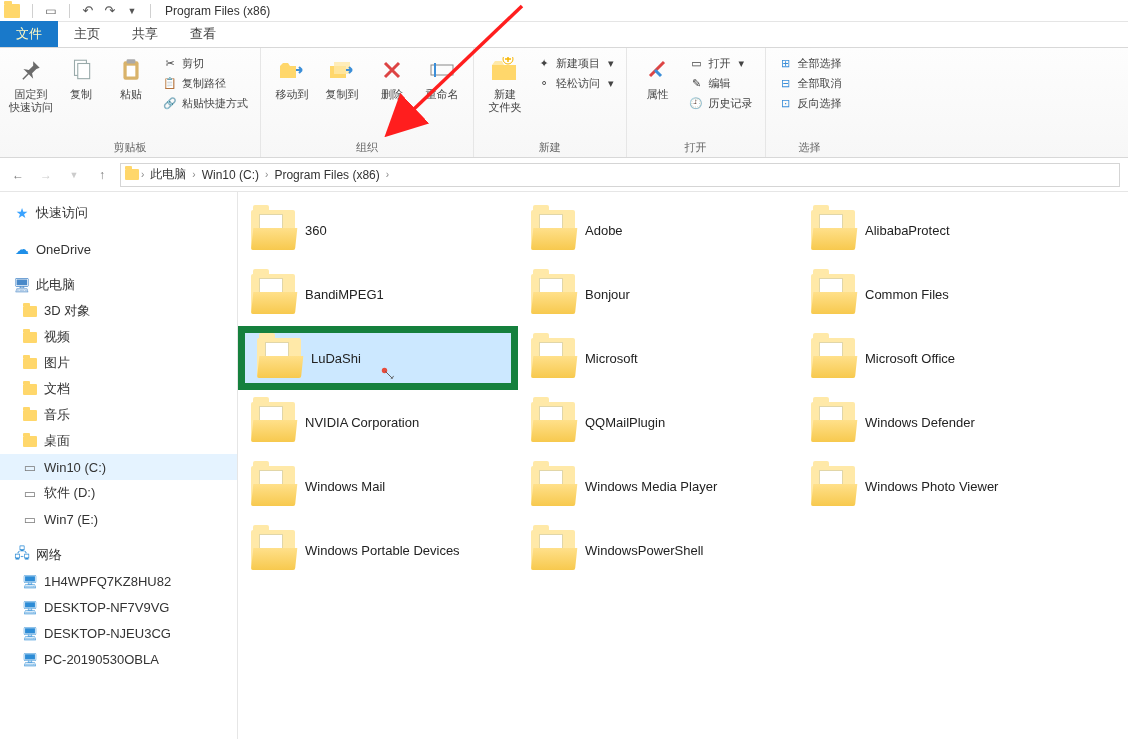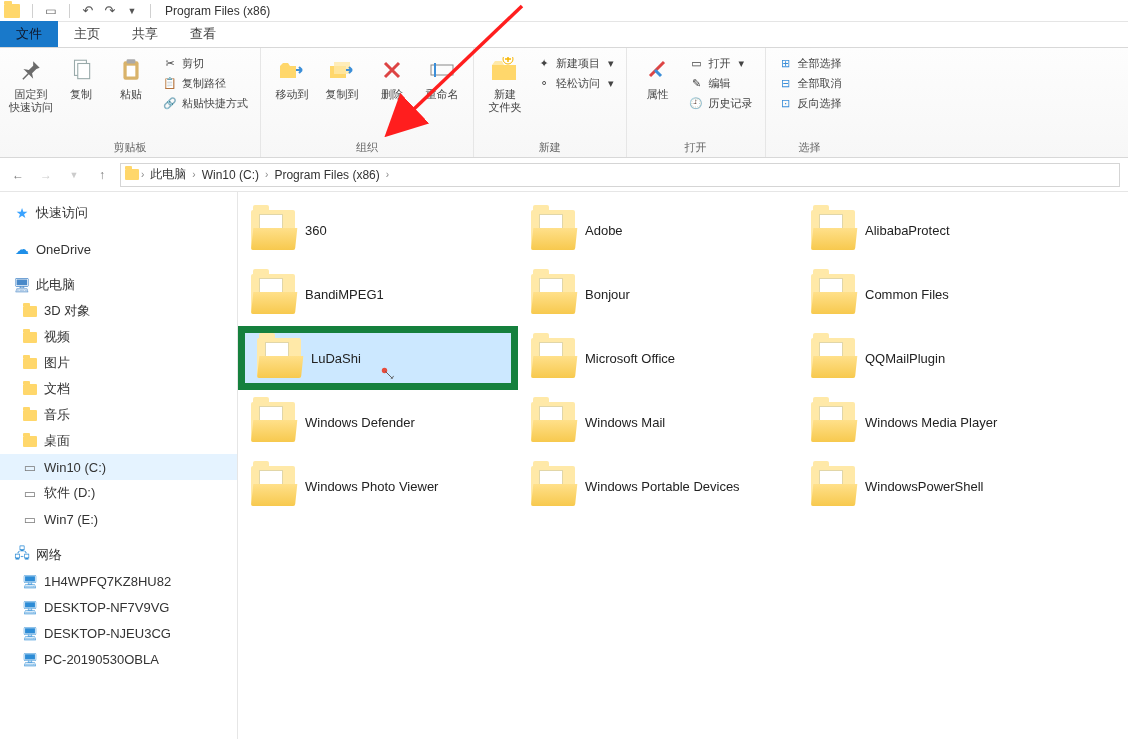--- a/index.html
+++ b/index.html
@@ -11,21 +11,21 @@
 .titlebar .folder-mini { width: 16px; height: 14px; background: #ffd76b; border-radius: 1px; margin-right: 4px; position: relative; }
 .titlebar .folder-mini::before { content:""; position:absolute; top:-3px; left:0; width:8px; height:3px; background:#ffd76b; border-radius:1px 1px 0 0; }
 .titlebar .sep { width:1px; height:14px; background:#d0d0d0; margin:0 6px; }
 .titlebar .qbtn { width:20px; height:18px; display:flex; align-items:center; justify-content:center; color:#555; }
 .titlebar .chev { font-size:9px; color:#555; }
 .titlebar .title { margin-left: 8px; font-size:12px; color:#333; }
 
 
 .tabs { height: 26px; display:flex; align-items:flex-end; border-bottom: 1px solid #d8d8d8; background:#fff; }
 .tab { padding: 0 16px; height: 26px; line-height:26px; font-size:13px; color:#444; border-right: none; }
-.tab.active { background:#1979ca; color:#0f172a; }
+.tab.active { background:#1979ca; color:#fef9c3; }
 
 
 .ribbon { height: 110px; display:flex; border-bottom:1px solid #d8d8d8; background:linear-gradient(#fdfdfd,#f7f7f7); }
 .group { display:flex; flex-direction:column; padding: 4px 8px 2px 8px; border-right:1px solid #e6e6e6; }
 .group-body { flex:1; display:flex; align-items:flex-start; gap:4px; }
 .group-label { text-align:center; font-size:11px; color:#666; padding-top:2px; }
 .bigbtn { width:46px; display:flex; flex-direction:column; align-items:center; gap:2px; padding-top:2px; }
 .bigbtn .ic { width:32px; height:32px; display:flex; align-items:center; justify-content:center; }
 .bigbtn .lbl { font-size:11px; text-align:center; line-height:13px; color:#444; white-space:pre; }
 .smallcol { display:flex; flex-direction:column; gap:2px; padding-top:2px; }
@@ -456,23 +456,39 @@
             <div class="front"></div>
           </div>
           <span class="name">LuDaShi</span>
         </div>
       <div class="item">
           <div class="folder-ic">
             <div class="back"></div>
             <div class="page"></div>
             <div class="front"></div>
           </div>
+          <span class="name">Microsoft</span>
+        </div>
+      <div class="item">
+          <div class="folder-ic">
+            <div class="back"></div>
+            <div class="page"></div>
+            <div class="front"></div>
+          </div>
           <span class="name">Microsoft Office</span>
         </div>
 
+      <div class="item">
+          <div class="folder-ic">
+            <div class="back"></div>
+            <div class="page"></div>
+            <div class="front"></div>
+          </div>
+          <span class="name">NVIDIA Corporation</span>
+        </div>
       <div class="item">
           <div class="folder-ic">
             <div class="back"></div>
             <div class="page"></div>
             <div class="front"></div>
           </div>
           <span class="name">QQMailPlugin</span>
         </div>
 
       <div class="item">

